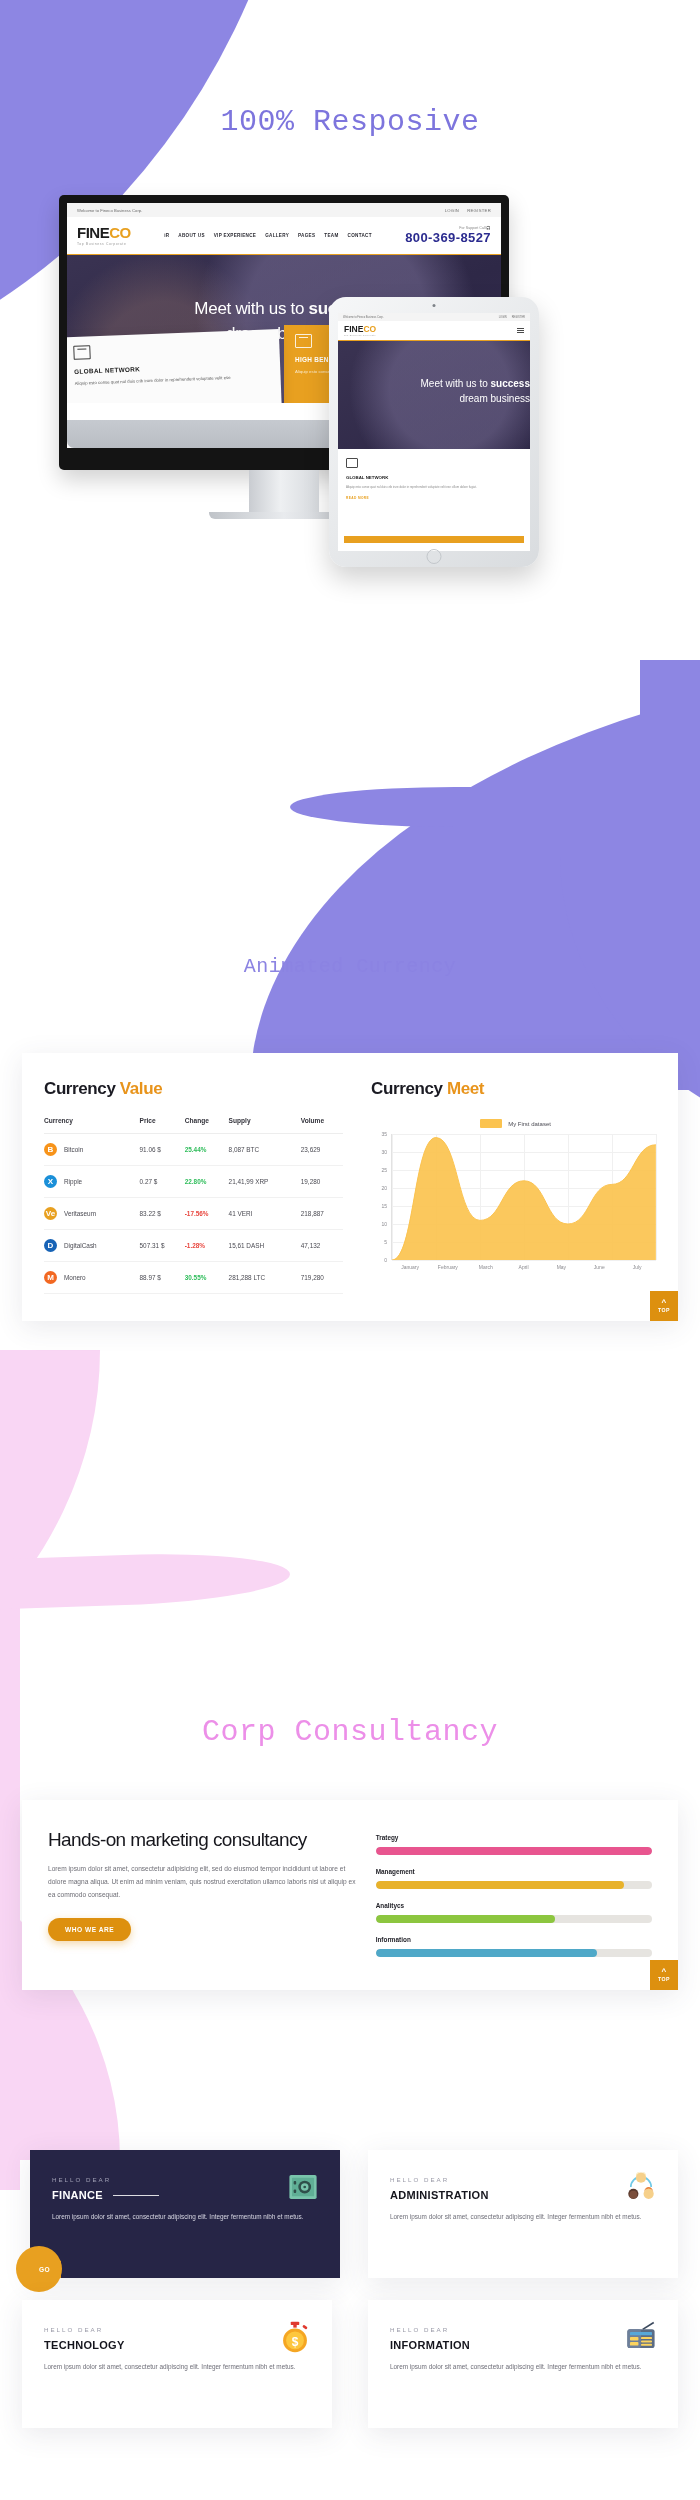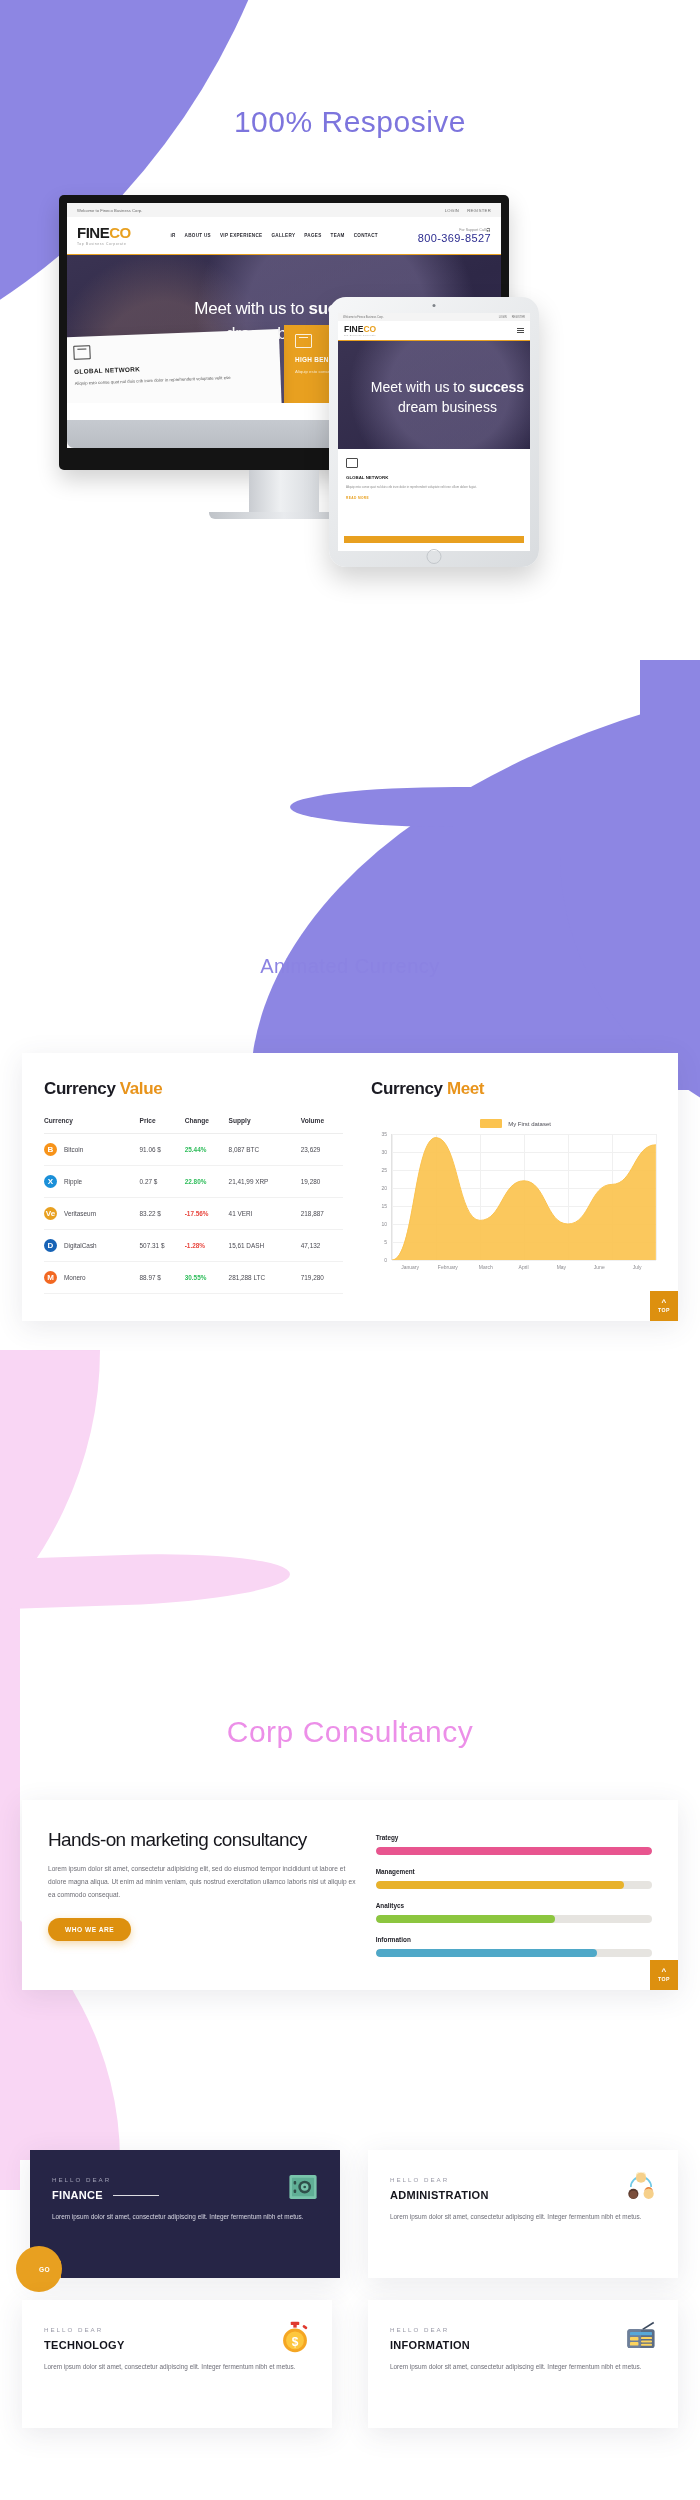--- a/index.html
+++ b/index.html
@@ -55,21 +55,21 @@
   }
   .blob-purple-spike {
     top: 787px; left: 290px; width: 330px; height: 40px;
     background: #8d86e3;
     border-radius: 50% 0 0 50%;
   }
 
   
   .section-title {
     position: absolute; width: 700px; text-align: center;
-    font-weight: 400; letter-spacing: .5px;
+    font-weight: 400; letter-spacing: .5px; font-family: Liberation Mono, monospace;
   }
   .title-responsive { top: 105px; font-size: 30px; color: #7d75dd; }
   .title-currency   { top: 955px; font-size: 20px; color: #8b83e2; }
   .title-consult    { top: 1715px; font-size: 30px; color: #ec8fe8; }
 
   
   .devices { position: absolute; top: 195px; left: 39px; width: 600px; height: 330px; }
 
   .monitor { position: absolute; top: 0; left: 20px; width: 450px; }
   .monitor-bezel {
@@ -101,21 +101,21 @@
   .site-header {
     height: 38px; background: #fff; display: flex; align-items: center;
     padding: 0 10px; border-bottom: 1.5px solid #e8a020; justify-content: space-between;
   }
   .logo-main { font-size: 15px; font-weight: 700; letter-spacing: -.5px; color: #1d1d1d; line-height: 1; }
   .logo-main .co { color: #e8a020; }
   .logo-sub { font-size: 3.4px; color: #9a9a9a; letter-spacing: .6px; margin-top: 2px; }
   .site-nav { display: flex; gap: 9px; font-size: 4.6px; font-weight: 700; color: #2b2b33; letter-spacing: .3px; }
   .site-support { text-align: right; }
   .support-lbl { font-size: 3.6px; color: #8a8a8a; }
-  .support-num { font-size: 11px; font-weight: 400; color: #2b2b8f; letter-spacing: .4px; }
+  .support-num { font-size: 13px; font-weight: 700; color: #2b2b8f; letter-spacing: .4px; }
   .site-hero {
     height: 148px; position: relative; overflow: hidden;
     background:
       radial-gradient(circle at 62% 42%, rgba(120,110,150,.55) 0 90px, rgba(0,0,0,0) 140px),
       radial-gradient(circle at 22% 72%, rgba(155,120,110,.35) 0 60px, rgba(0,0,0,0) 110px),
       linear-gradient(160deg,#3a3352 0%,#2e2847 55%,#332c4f 100%);
   }
   .hero-txt {
     position: absolute; top: 42px; width: 100%; text-align: center; color: #fff;
     font-size: 17px; font-weight: 300; letter-spacing: -.3px; line-height: 1.45;
@@ -148,21 +148,21 @@
   .t-logo .co { color: #e8a020; }
   .t-logo-sub { font-size: 2.2px; color: #a2a2a2; letter-spacing: .4px; }
   .t-burger { display: flex; flex-direction: column; gap: 1.4px; }
   .t-burger span { display: block; width: 7px; height: 1px; background: #4a4a4a; }
   .t-hero {
     height: 108px; position: relative;
     background:
       radial-gradient(circle at 58% 45%, rgba(125,115,155,.5) 0 60px, rgba(0,0,0,0) 100px),
       linear-gradient(160deg,#3a3352,#2e2847);
   }
-  .t-hero-txt { position: absolute; top: 36px; width: 100%; text-align: center; color: #fff; font-size: 14px; font-weight: 300; line-height: 1.45; padding-left: 27px; }
+  .t-hero-txt { position: absolute; top: 36px; width: 100%; text-align: right; color: #fff; font-size: 10px; font-weight: 300; line-height: 1.45; padding-left: 27px; }
   .t-hero-txt b { font-weight: 700; }
   .t-body { padding: 9px 8px; }
   .t-body .s-ico { width: 12px; height: 10px; border: 1px solid #4a4a4a; border-radius: 1px; margin-bottom: 7px; position: relative; }
   .t-body h4 { font-size: 4.4px; font-weight: 800; color: #1b1b1b; margin-bottom: 5px; }
   .t-body p { font-size: 2.9px; line-height: 1.85; color: #8c8c8c; }
   .t-readmore { font-size: 3.2px; font-weight: 800; color: #e8a020; letter-spacing: .4px; margin-top: 6px; }
   .t-orangebar { position: absolute; bottom: 8px; left: 6px; right: 6px; height: 7px; background: #e8a020; }
 
   
   .card-shell {

